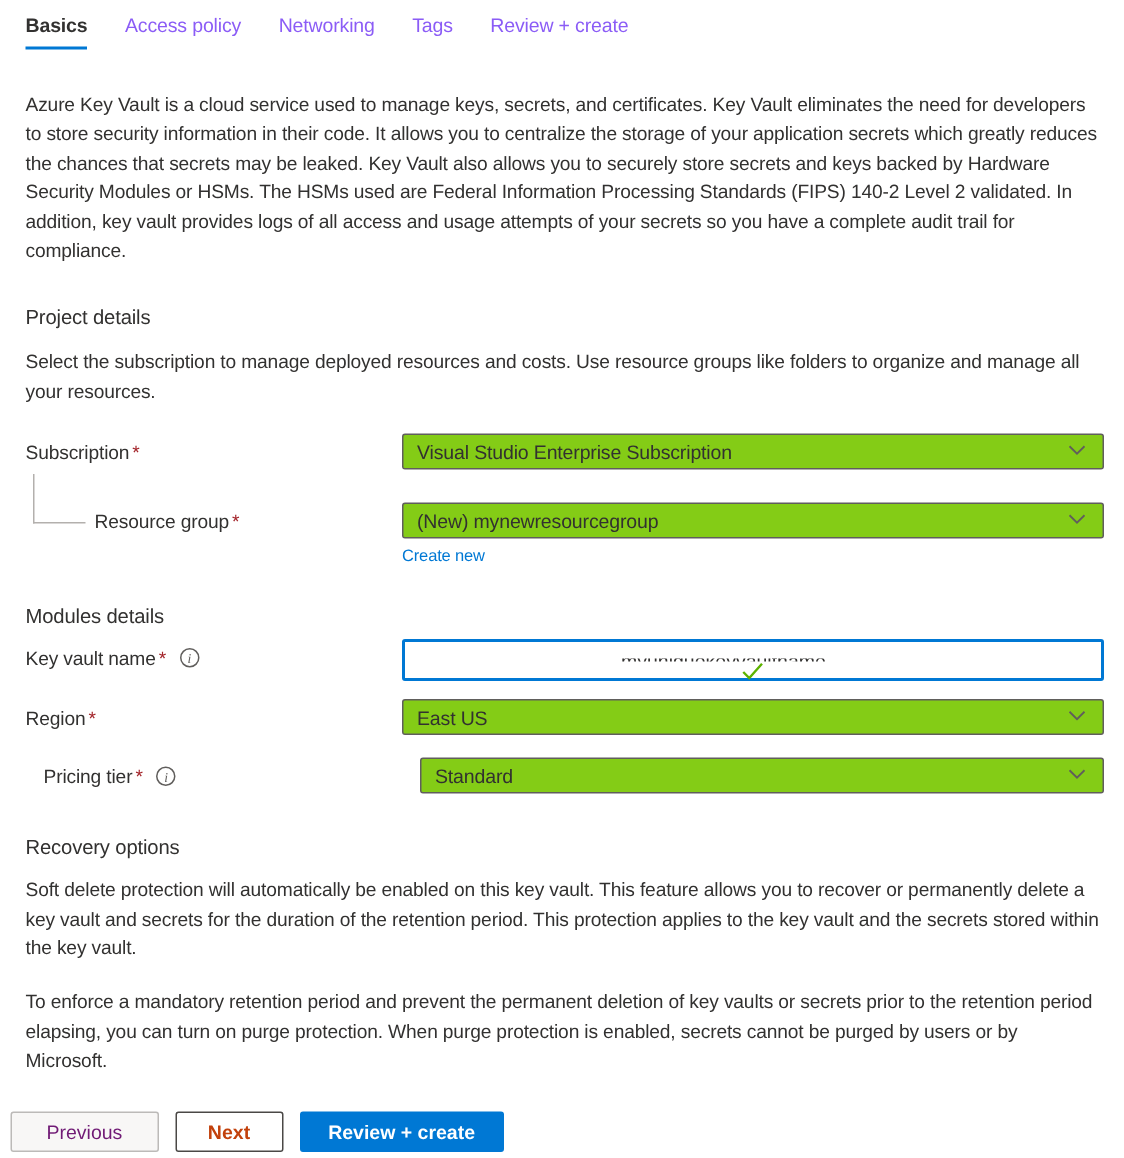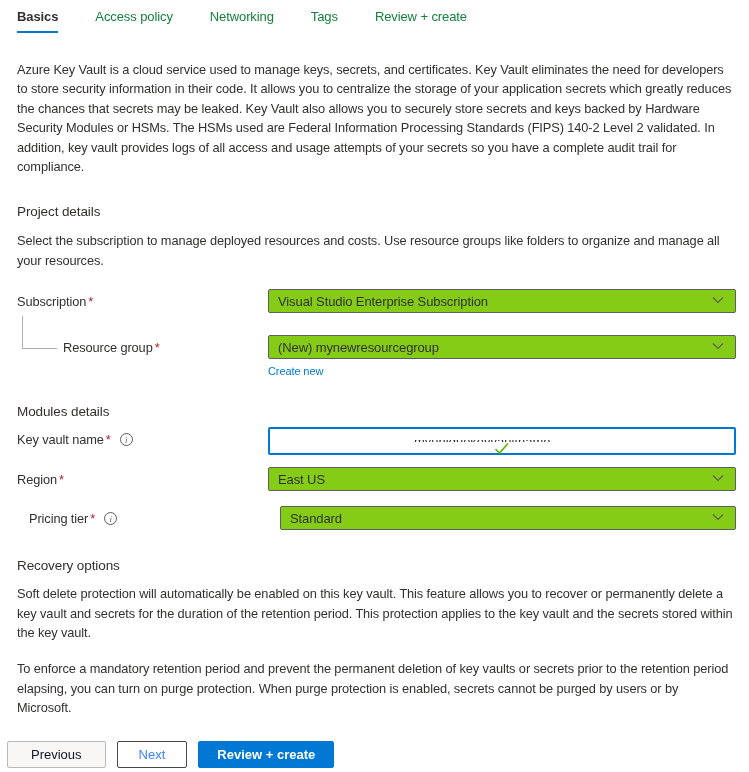--- a/index.html
+++ b/index.html
@@ -5,22 +5,22 @@
   * { margin:0; padding:0; box-sizing:border-box; }
   html,body { width:749px; height:772px; background:#fff; }
   body {
     font-family:"Liberation Sans", sans-serif;
     font-size:12.8px; color:#323130; letter-spacing:-0.1px;
     position:relative; overflow:hidden;
   }
   .page { position:relative; width:749px; height:772px; }
 
   
-  .tabs { display:flex; gap:37px; padding:9px 0 0 17px; }
-  .tab { padding-bottom:7px; color:#15803d; cursor:pointer; font-size:13px; }
+  .tabs { display:flex; gap:25px; padding:9px 0 0 17px; }
+  .tab { padding-bottom:7px; color:#8b5cf6; cursor:pointer; font-size:13px; }
   .tab.active { color:#323130; font-weight:700; border-bottom:2px solid #0078d4; }
 
   .content { padding:0 13px 0 17px; }
 
   p.body-text { max-width:732px; line-height:19.4px; }
   .intro { margin-top:27px; min-height:116px; }
 
   h3.section-title { margin-top:28px; font-size:13.5px; font-weight:400; color:#323130; }
   .section-desc { margin-top:12px; }
 
@@ -70,22 +70,22 @@
   .recovery-p1 { margin-top:11px; }
   .recovery-p2 { margin-top:17px; }
 
   
   .footer { position:absolute; left:7px; bottom:4px; display:flex; gap:11px; }
   .btn {
     height:27px; border-radius:2px; font-family:"Liberation Sans", sans-serif;
     font-size:13px; display:inline-flex; align-items:center; justify-content:center;
     cursor:pointer; border:1px solid transparent;
   }
-  .btn-previous { background:#f8f7f6; border-color:#bcbab8; color:#0f172a; padding:0 23px; cursor:default; }
-  .btn-next { background:#fff; border-color:#4a4846; color:#3b82f6; font-weight:400; padding:0 21px; }
+  .btn-previous { background:#f8f7f6; border-color:#bcbab8; color:#701a75; padding:0 23px; cursor:default; }
+  .btn-next { background:#fff; border-color:#4a4846; color:#c2410c; font-weight:700; padding:0 21px; }
   .btn-primary { background:#0078d4; border-color:#0078d4; color:#fff; font-weight:700; padding:0 18px; }
 </style>
 </head>
 <body>
 
 <div class="page">
 
   <nav class="tabs">
     <div class="tab active">Basics</div>
     <div class="tab">Access policy</div>

